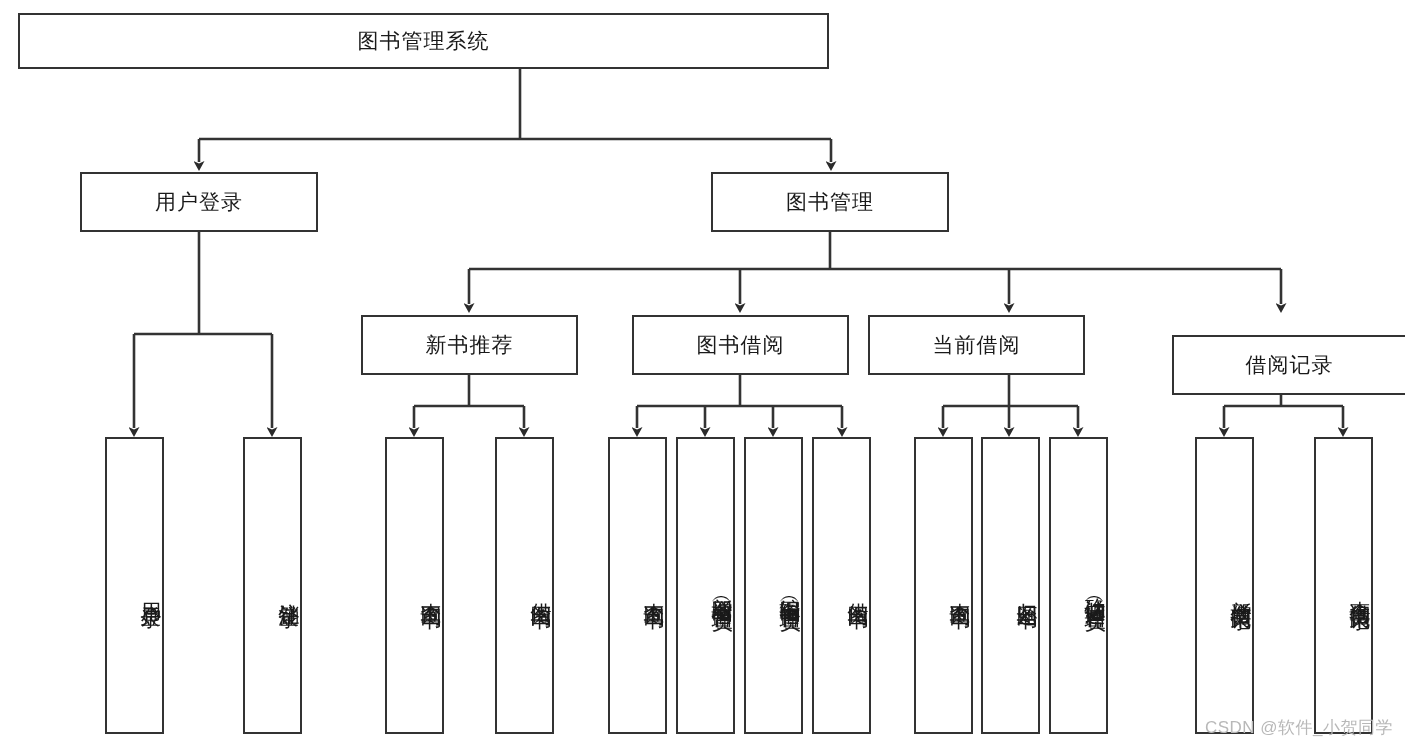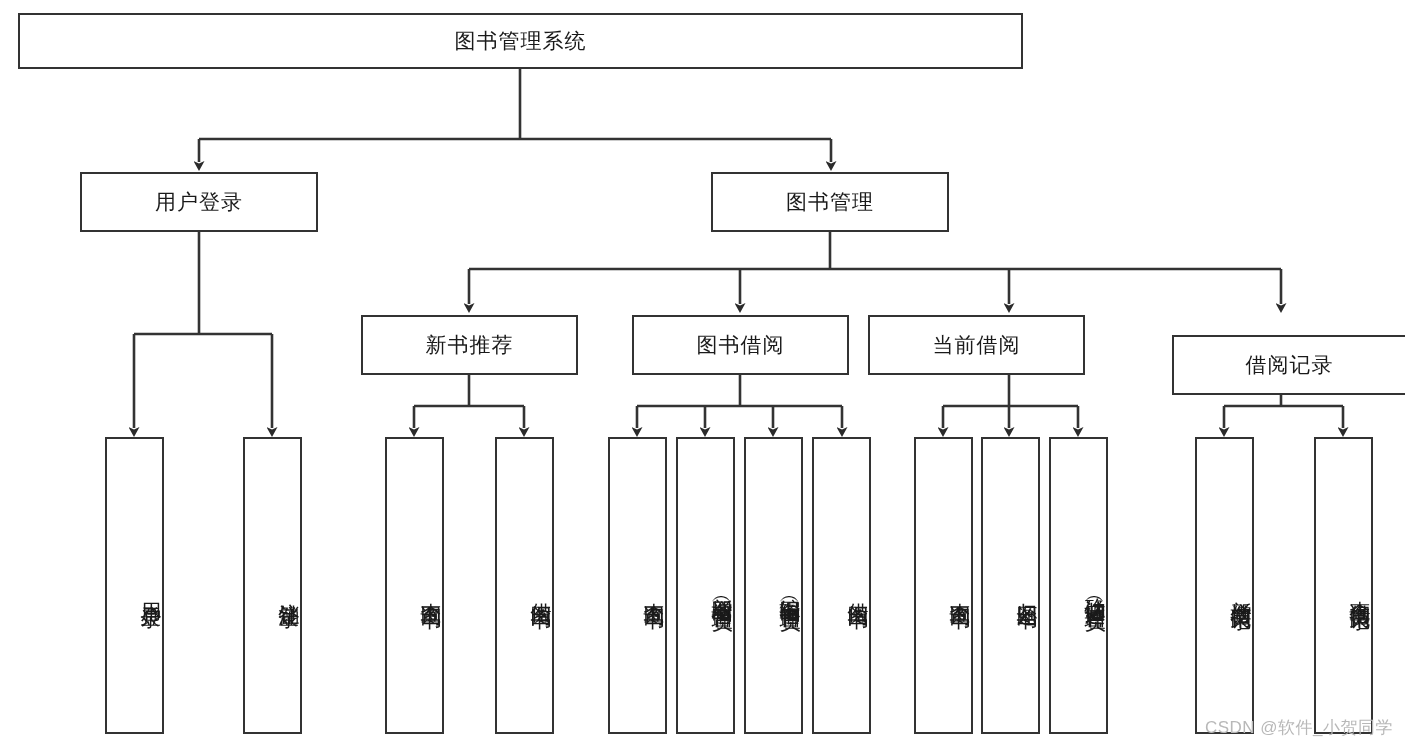--- a/index.html
+++ b/index.html
@@ -118,21 +118,21 @@
       <path d="M1009,406 L1009,428" marker-end="url(#arrow)"></path>
       <path d="M1078,406 L1078,428" marker-end="url(#arrow)"></path>
 
       <path d="M1281,375 L1281,406"></path>
       <path d="M1224,406 L1343,406"></path>
       <path d="M1224,406 L1224,428" marker-end="url(#arrow)"></path>
       <path d="M1343,406 L1343,428" marker-end="url(#arrow)"></path>
     </g>
   </svg>
 
-  <div class="node h" style="left:18px; top:13px; width:1005px; height:56px;text-align:right;">
+  <div class="node h" style="left:18px; top:13px; width:811px; height:56px;text-align:right;">
     <span class="lbl">图书管理系统</span>
   </div>
 
   <div class="node h" style="left:80px; top:172px; width:238px; height:60px;">
     <span class="lbl">用户登录</span>
   </div>
   <div class="node h" style="left:361px; top:315px; width:217px; height:60px;">
     <span class="lbl">新书推荐</span>
   </div>
 

